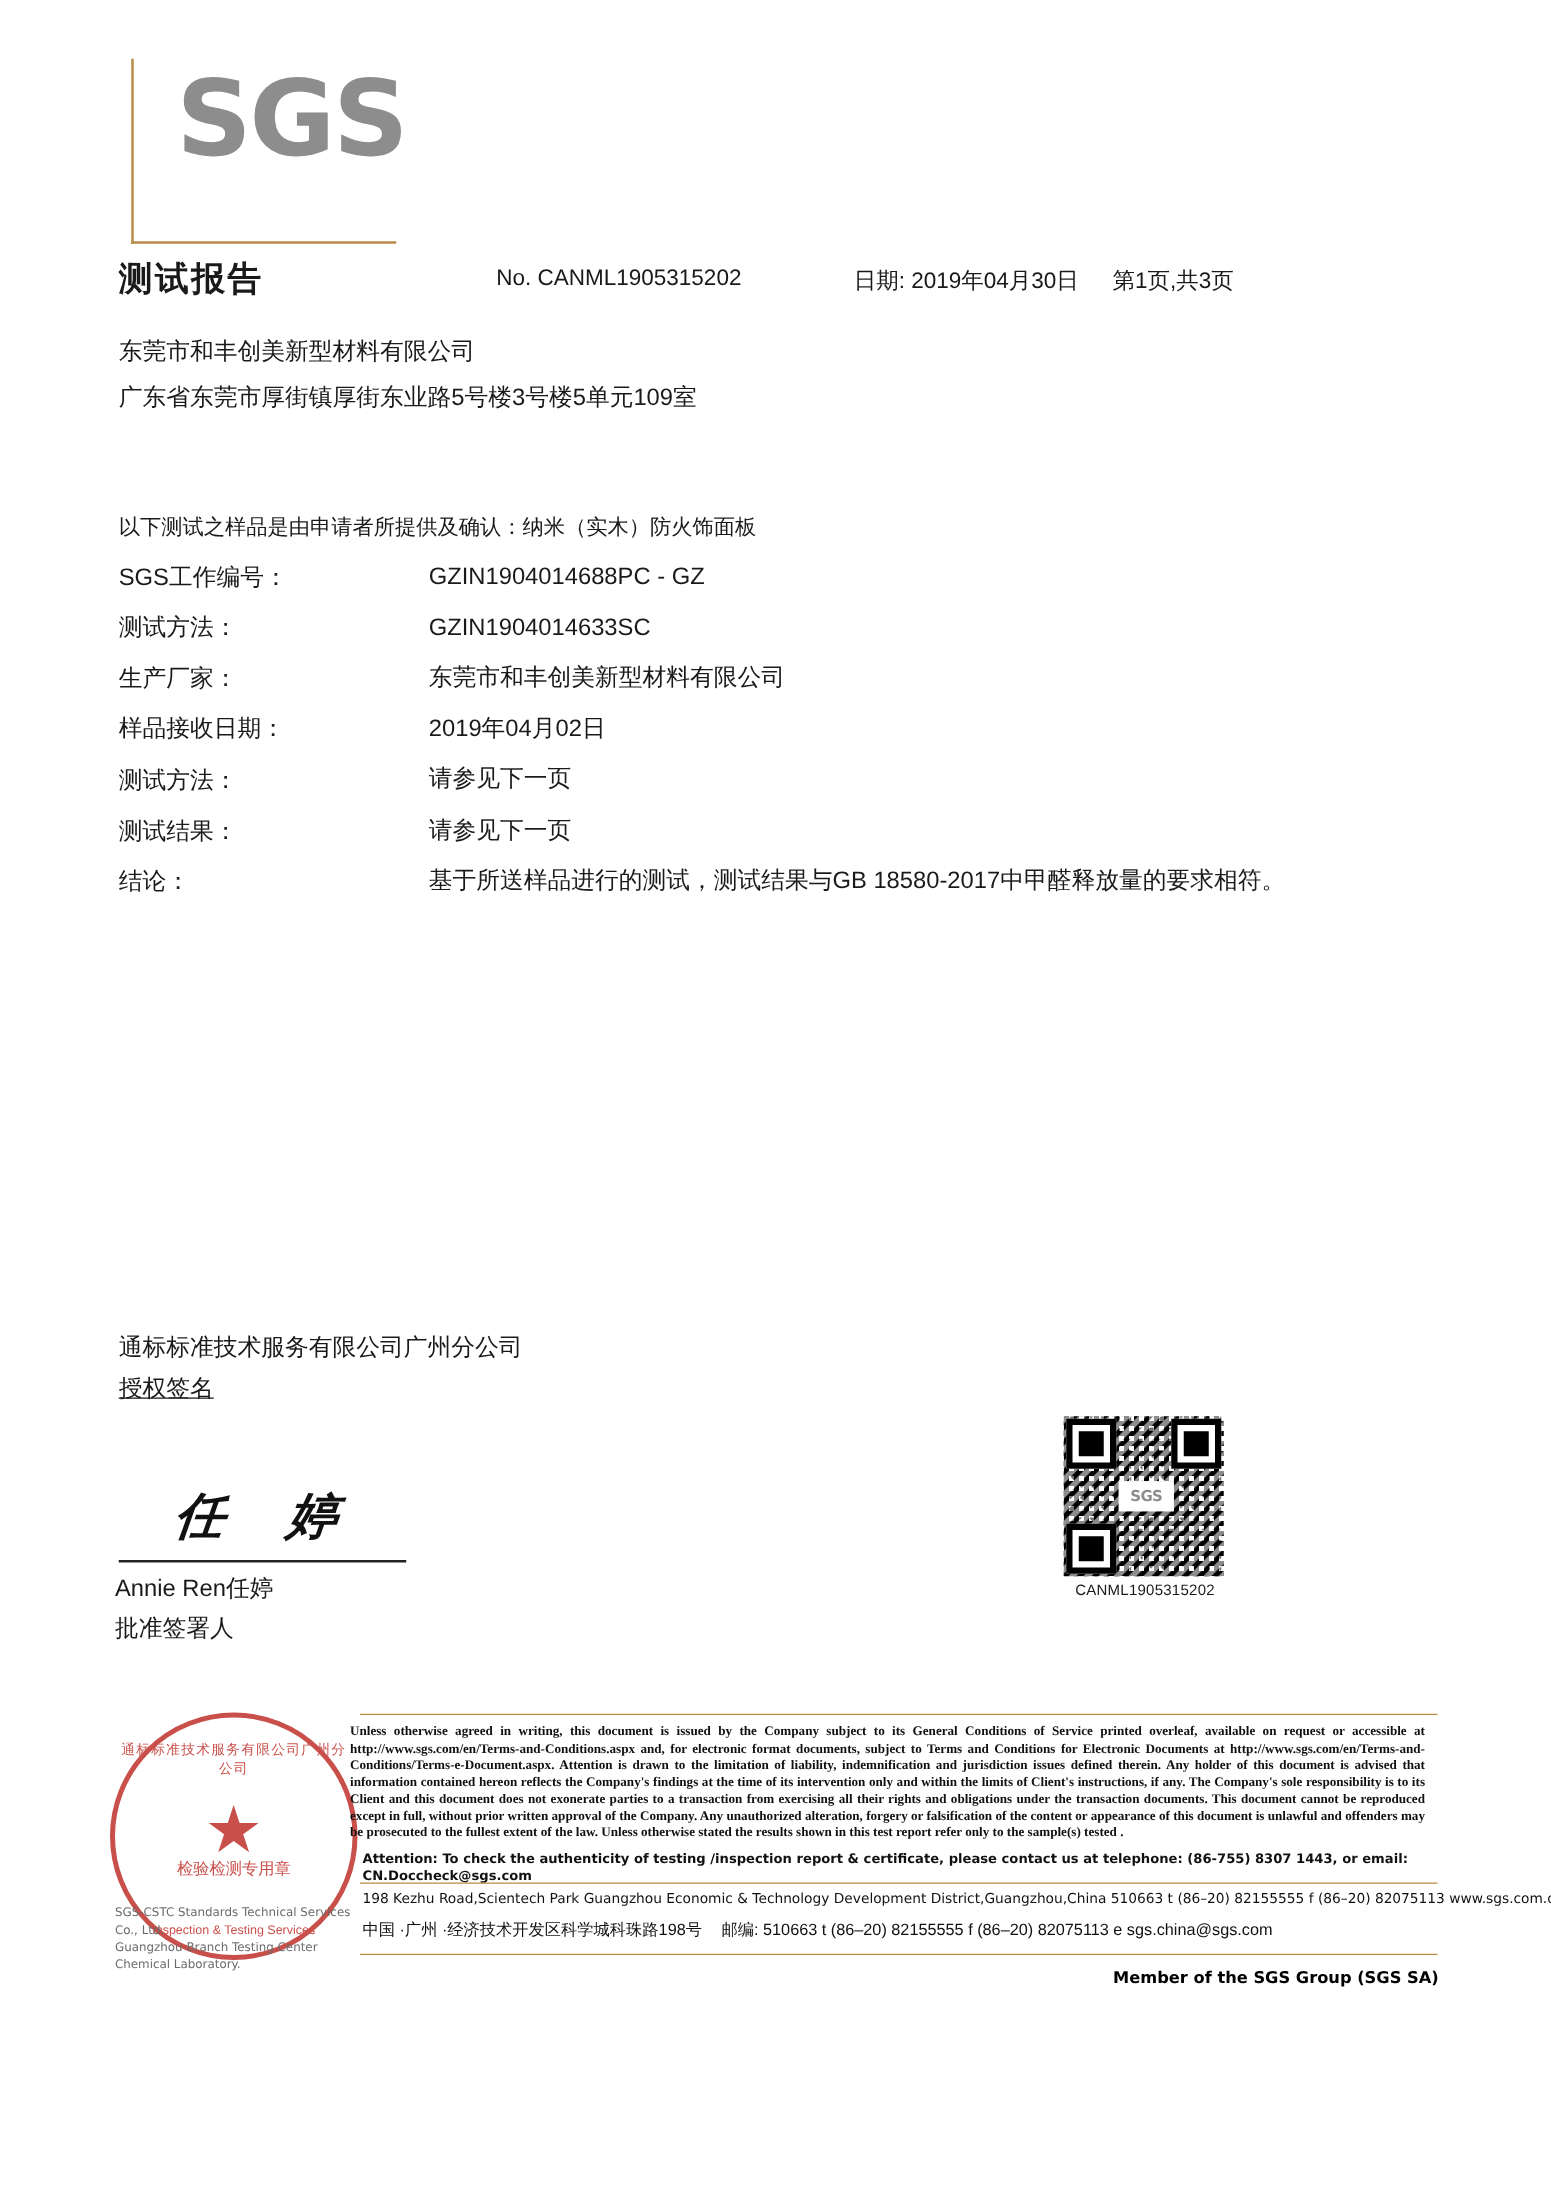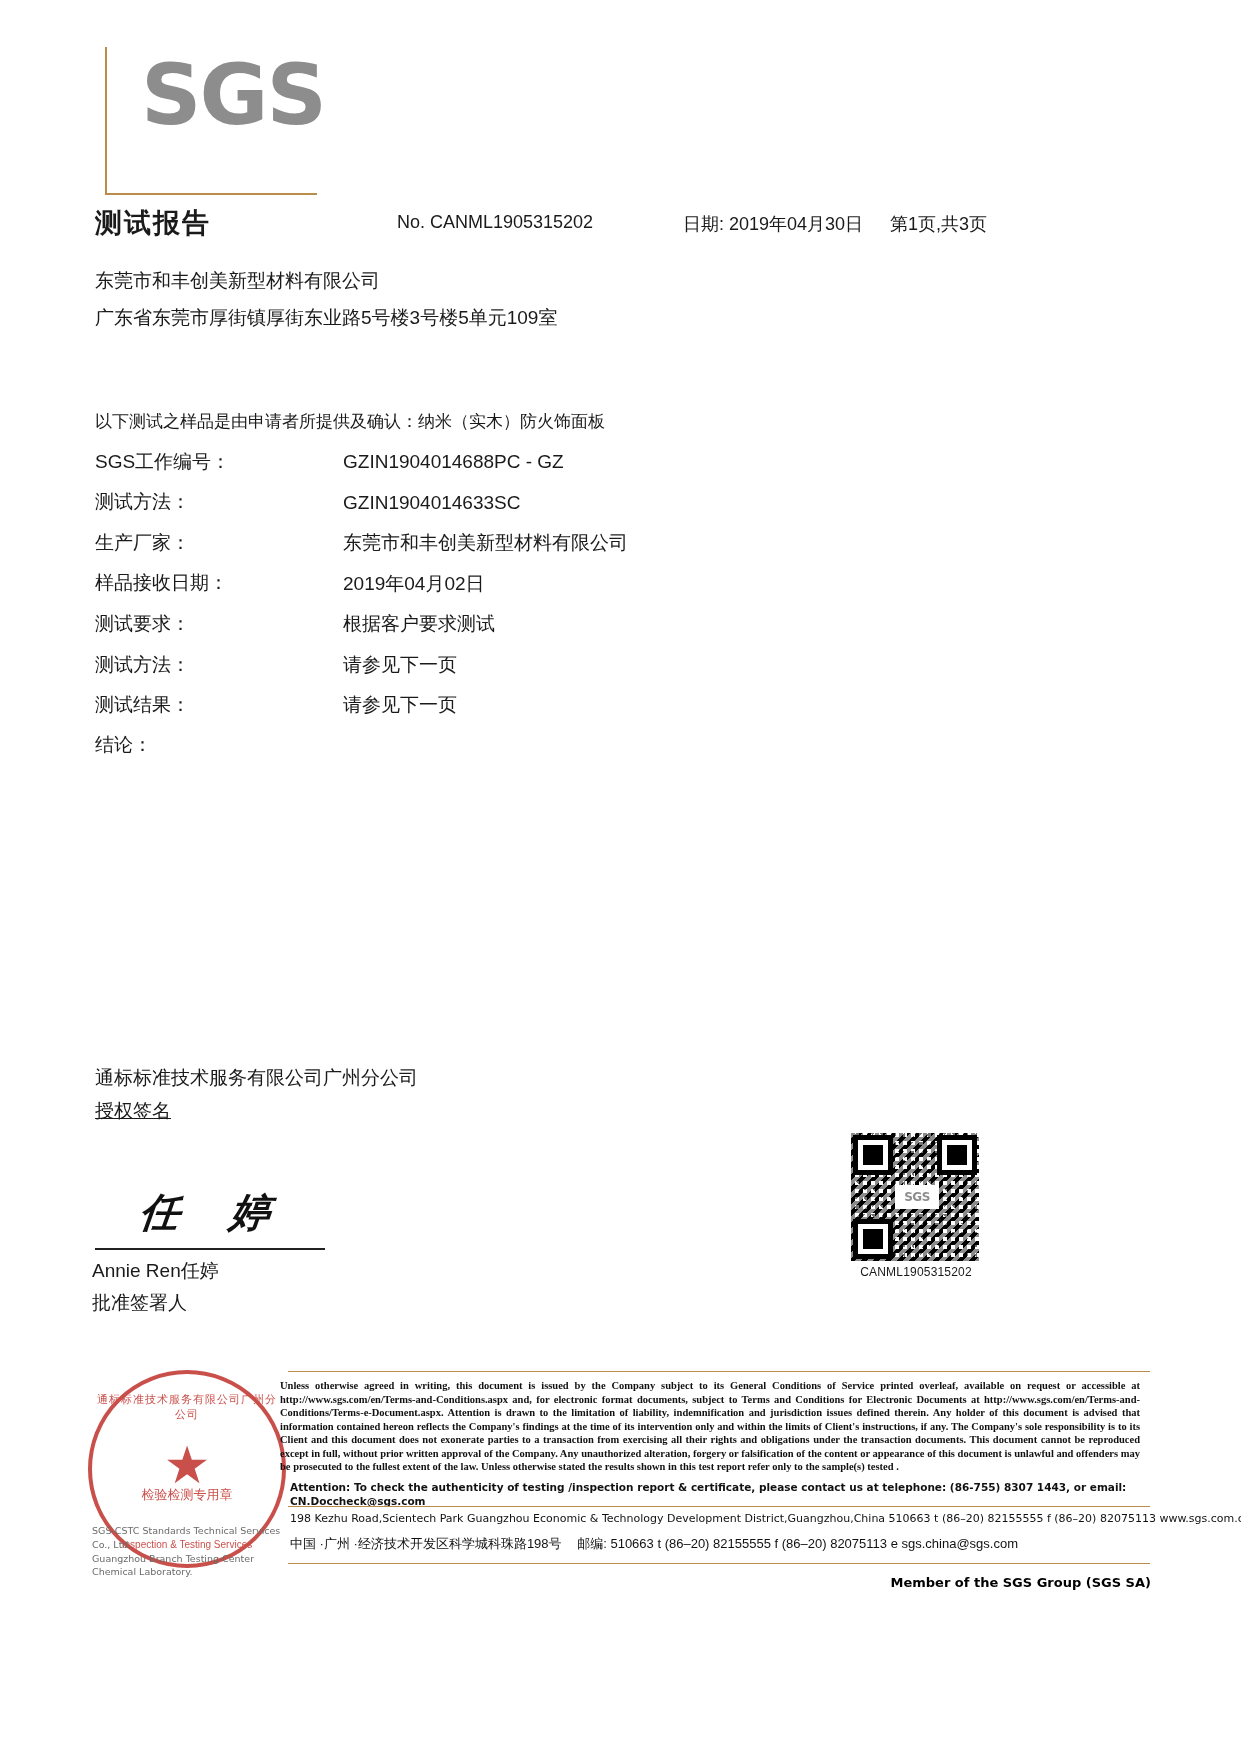--- a/index.html
+++ b/index.html
@@ -413,33 +413,30 @@
   </div>
   <div class="info-row">
     <div class="info-label">生产厂家：</div>
     <div class="info-value">东莞市和丰创美新型材料有限公司</div>
   </div>
   <div class="info-row">
     <div class="info-label">样品接收日期：</div>
     <div class="info-value">2019年04月02日</div>
   </div>
   <div class="info-row">
-    <div class="info-label">测试要求：</div>
-    <div class="info-value">根据客户要求测试</div>
-  </div>
-  <div class="info-row">
     <div class="info-label">测试方法：</div>
     <div class="info-value">请参见下一页</div>
   </div>
   <div class="info-row">
     <div class="info-label">测试结果：</div>
     <div class="info-value">请参见下一页</div>
   </div>
   <div class="info-row">
     <div class="info-label">结论：</div>
+    <div class="info-value">基于所送样品进行的测试，测试结果与GB 18580-2017中甲醛释放量的要求相符。</div>
   </div>
 </div>
 
 <div class="sign-org">通标标准技术服务有限公司广州分公司</div>
 <div class="sign-label">授权签名</div>
 <div class="signature-script">任 婷</div>
 <div class="sign-rule"></div>
 <div class="sign-name">Annie Ren任婷</div>
 <div class="sign-role">批准签署人</div>
 

